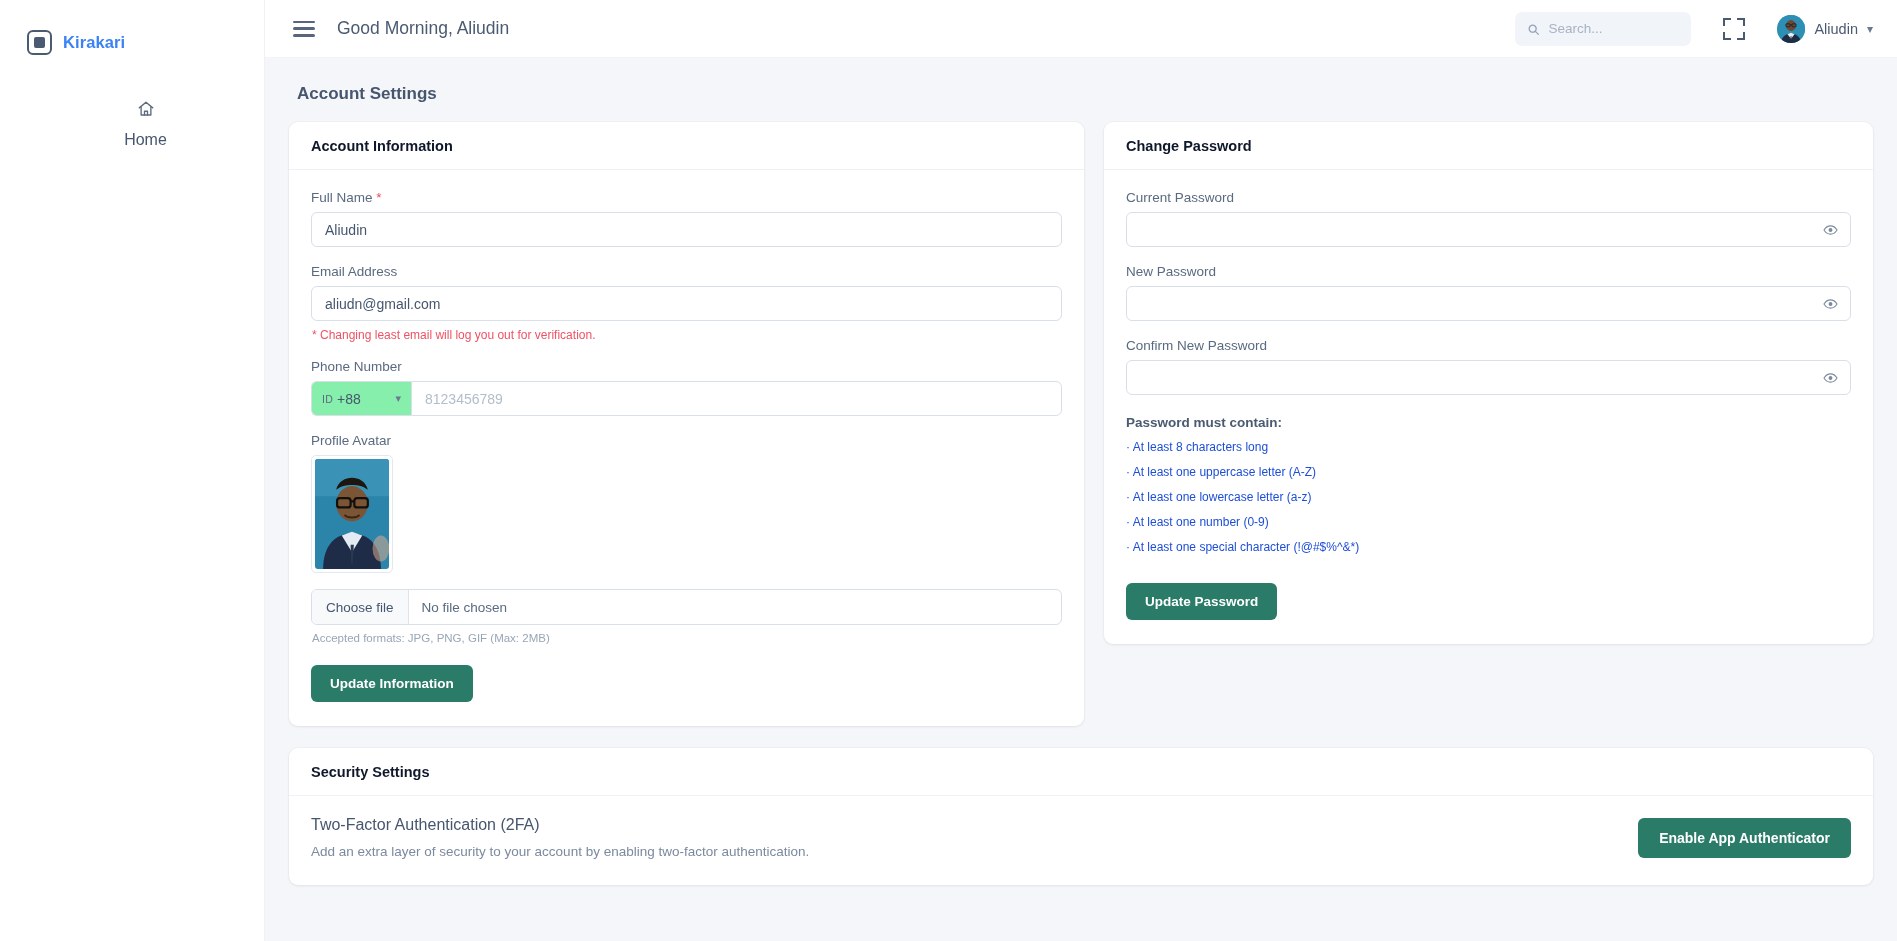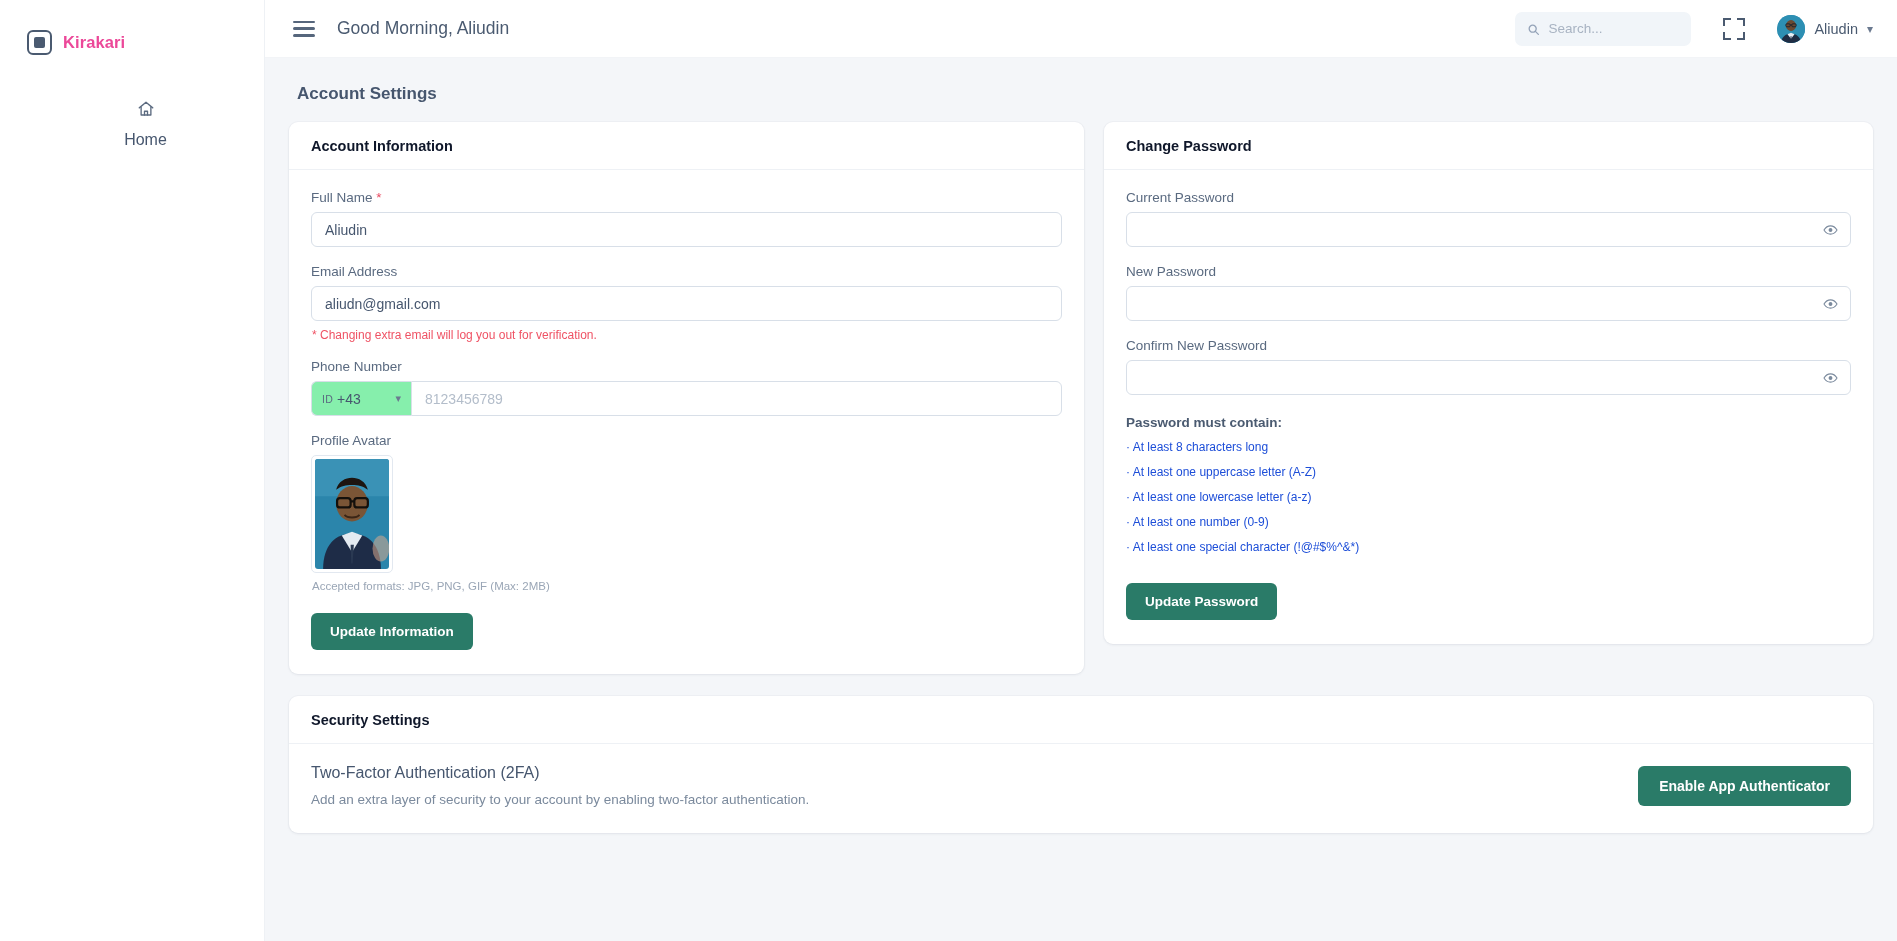--- a/index.html
+++ b/index.html
@@ -28,21 +28,21 @@
     border: 2.4px solid #4a5a70;
     border-radius: 6px;
     display: flex; align-items: center; justify-content: center;
     flex: 0 0 25px;
   }
   .brand-logo i {
     display: block; width: 11px; height: 11px;
     background: #4a5a70; border-radius: 2px;
   }
   .brand-name {
-    font-size: 16.5px; font-weight: bold; color: #ec4899;
+    font-size: 16.5px; font-weight: bold; color: #3b82f6;
     letter-spacing: .1px;
   }
   .nav { margin-top: 32px; }
   .nav-item {
     display: flex; align-items: center; gap: 13px;
     padding: 8px 0 8px 27px;
     cursor: pointer;
     flex-direction: column;
   }
   .nav-item .ico { width: 18px; height: 18px; flex: 0 0 18px; color: #5c6b80; }
@@ -287,29 +287,29 @@
                 <label class="label">
                   <span>Full Name</span>
                   <span class="req">*</span>
                 </label>
                 <input class="input" type="text" value="Aliudin" style="">
               </div>
 
               <div class="field tight">
                 <label class="label">Email Address</label>
                 <input class="input" type="text" value="aliudn@gmail.com" style="">
-                <div class="hint-error">* Changing extra email will log you out for verification.</div>
+                <div class="hint-error">* Changing least email will log you out for verification.</div>
               </div>
 
               <div class="field" style="margin-top:17px;">
                 <label class="label">Phone Number</label>
                 <div class="phone-row">
                   <div class="cc-select">
                     <span class="cc-iso">ID</span>
-                    <span class="cc-code">+43</span>
+                    <span class="cc-code">+88</span>
                     <span class="cc-caret">▾</span>
                   </div>
                   <input class="input phone-input" type="text" placeholder="8123456789" style="">
                 </div>
               </div>
 
               <div class="field" style="margin-bottom:0;">
                 <label class="label">Profile Avatar</label>
                 <div class="avatar-preview">
                   <div class="avatar-photo">
@@ -323,20 +323,24 @@
                       <path d="M39.5 92h3.5l-1.4 20h-1.4z" fill="#2a3952"></path>
                       <rect x="25" y="42" width="14.5" height="10" rx="3" fill="none" stroke="#14100c" stroke-width="2.4"></rect>
                       <rect x="43.5" y="42" width="14.5" height="10" rx="3" fill="none" stroke="#14100c" stroke-width="2.4"></rect>
                       <path d="M39.5 45.5h4" stroke="#14100c" stroke-width="2.4"></path>
                       <path d="M33 60c3 3.6 13 3.6 16 0" fill="none" stroke="#3a2516" stroke-width="2"></path>
                       <ellipse cx="72" cy="96" rx="9" ry="14" fill="#d9a98c" opacity=".55"></ellipse>
                     </svg>
                   </div>
                 </div>
 
+                <div class="file-input">
+                  <span class="file-btn">Choose file</span>
+                  <span class="file-name">No file chosen</span>
+                </div>
                 <div class="file-hint">Accepted formats: JPG, PNG, GIF (Max: 2MB)</div>
               </div>
 
               <button class="btn btn-update-info">Update Information</button>
             </div>
           </section>
         </div>
 
         <div class="col col-right">
           <section class="card">

